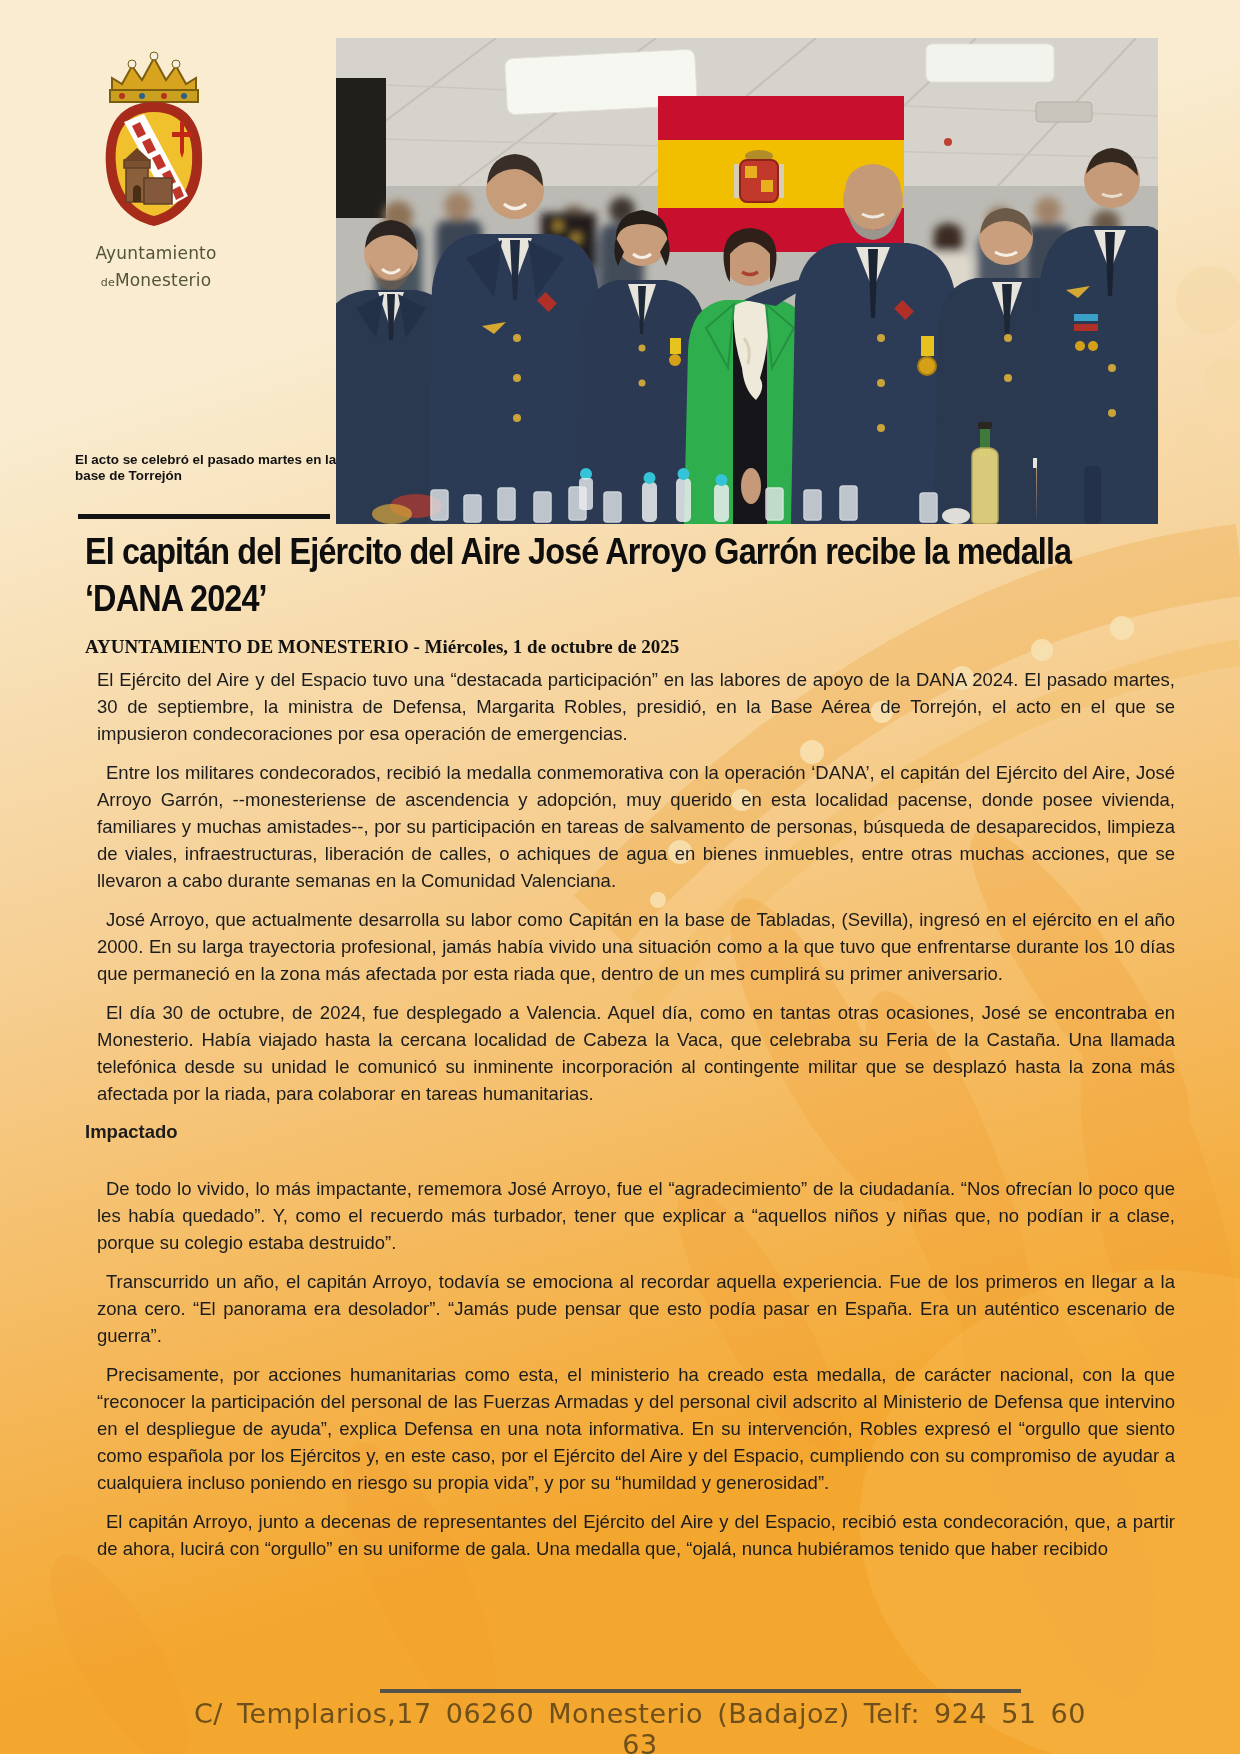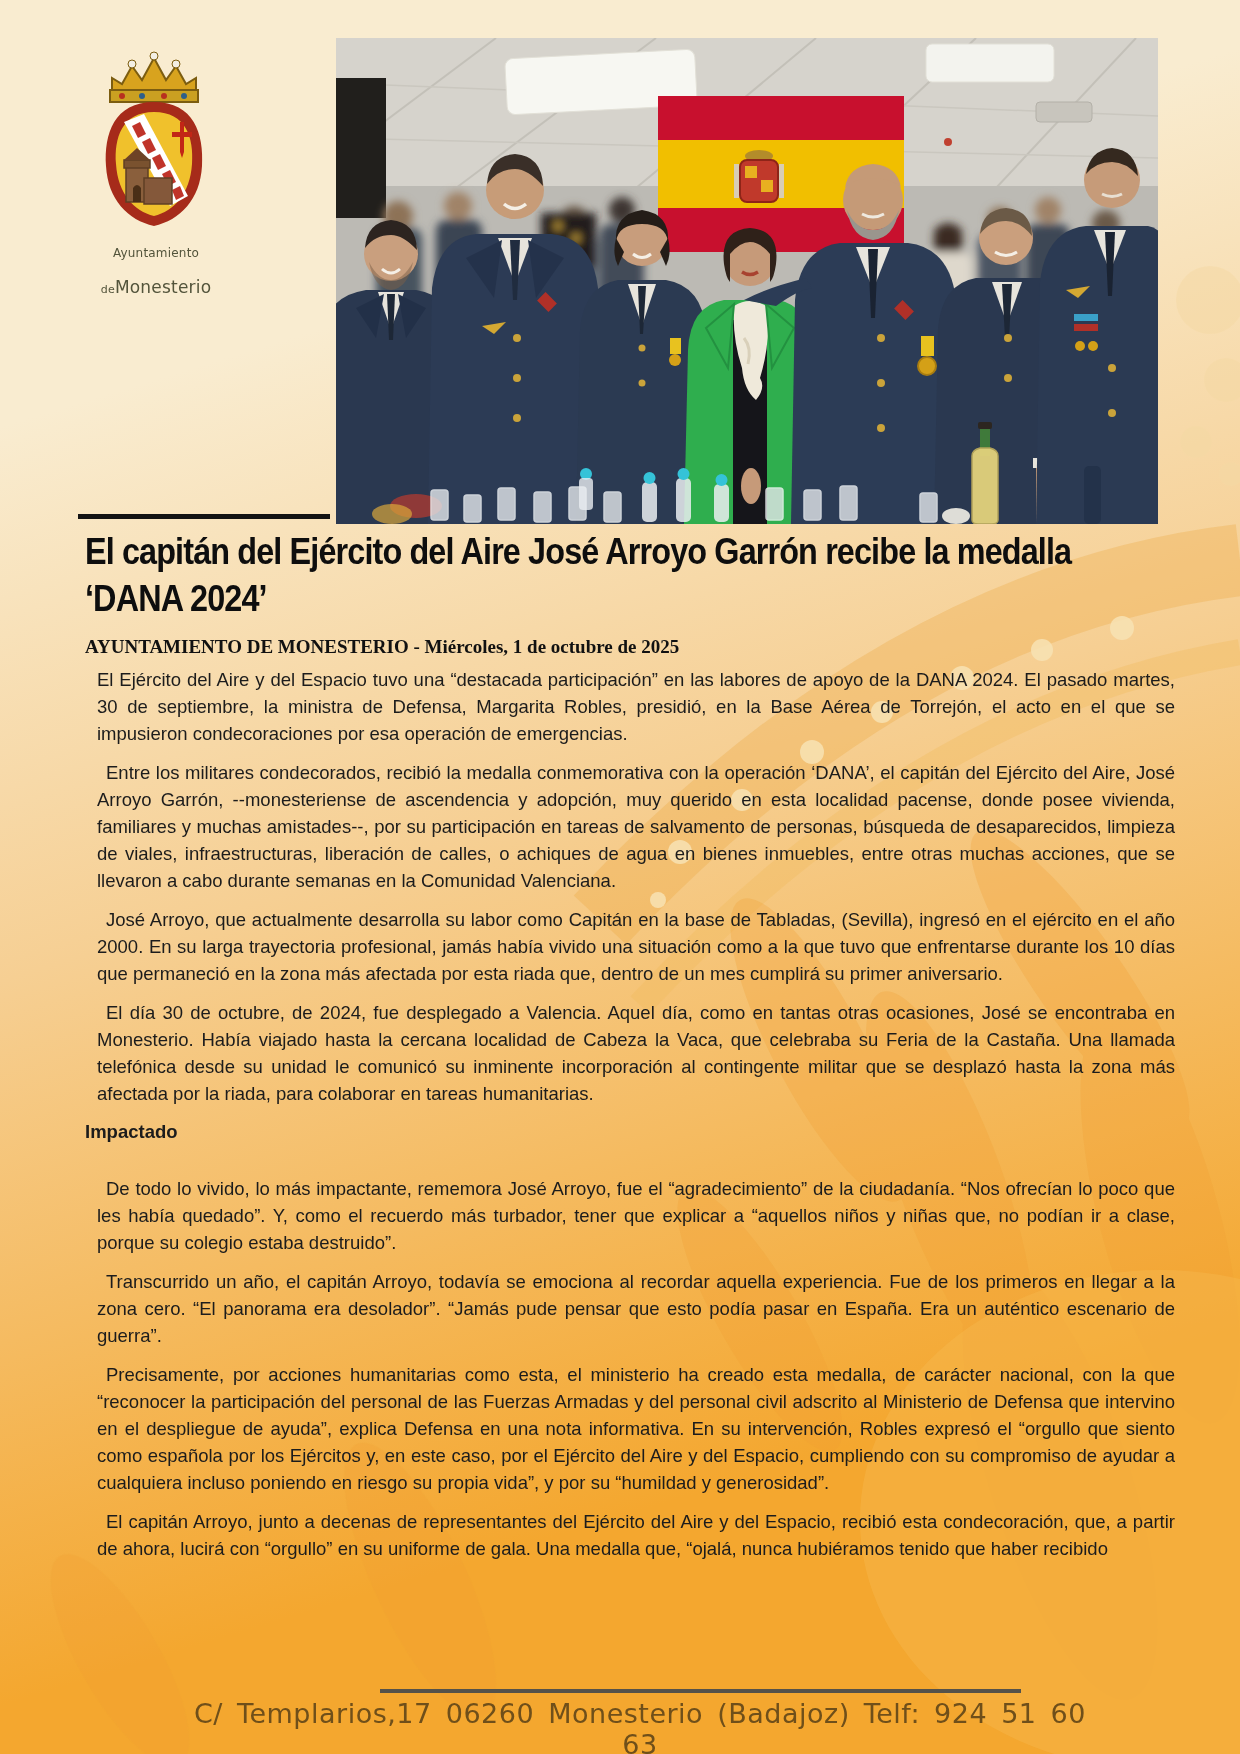--- a/index.html
+++ b/index.html
@@ -12,22 +12,22 @@
     background:linear-gradient(163deg,#f9ecd0 0%,#f7e2b6 25%,#f6cf93 46%,#f5b65c 64%,#f4a72f 82%,#f4a72f 100%);
   }
   .watermark{position:absolute;inset:0;z-index:0;pointer-events:none;}
   .content{position:absolute;inset:0;z-index:1;}
 
   .logo{position:absolute;left:88px;top:48px;width:132px;height:196px;}
   .org-name{
     position:absolute;left:74px;top:244px;width:164px;text-align:center;
     color:#53543b;font-family:"DejaVu Sans",sans-serif;line-height:19px;
   }
-  .org-line1{font-size:12px;letter-spacing:.2px;}
-  .org-line2{font-size:17px;letter-spacing:.2px;margin-top:15px;}
+  .org-line1{font-size:17px;letter-spacing:.2px;}
+  .org-line2{font-size:17px;letter-spacing:.2px;margin-top:8px;}
   .org-de{font-size:11px;}
 
   .note{
     position:absolute;left:75px;width:266px;color:#121212;
     font-size:13.4px;font-weight:bold;line-height:16.4px;letter-spacing:0;
   }
   .note1{top:322px;}
   .note2{top:452px;}
 
   .rule{position:absolute;left:78px;top:514px;width:252px;height:5px;background:#131313;}
@@ -134,20 +134,21 @@
           <rect x="56" y="130" width="28" height="26" fill="#84583a" stroke="#5f3f24" stroke-width="1.5"></rect>
         </g>
       </svg>
     </div>
 
     <div class="org-name">
       <div class="org-line1">Ayuntamiento</div>
       <div class="org-line2"><span class="org-de">de</span><span>Monesterio</span></div>
     </div>
 
+    <div class="note note2">El acto se celebró el pasado martes en la base de Torrejón</div>
 
     <div class="rule"></div>
 
     <div class="photo-wrap" role="img">
       <svg width="822" height="486" viewBox="0 0 822 486">
         <defs>
             <filter id="blur1">
               <feGaussianBlur stdDeviation="4"></feGaussianBlur>
             </filter>
           </defs>

